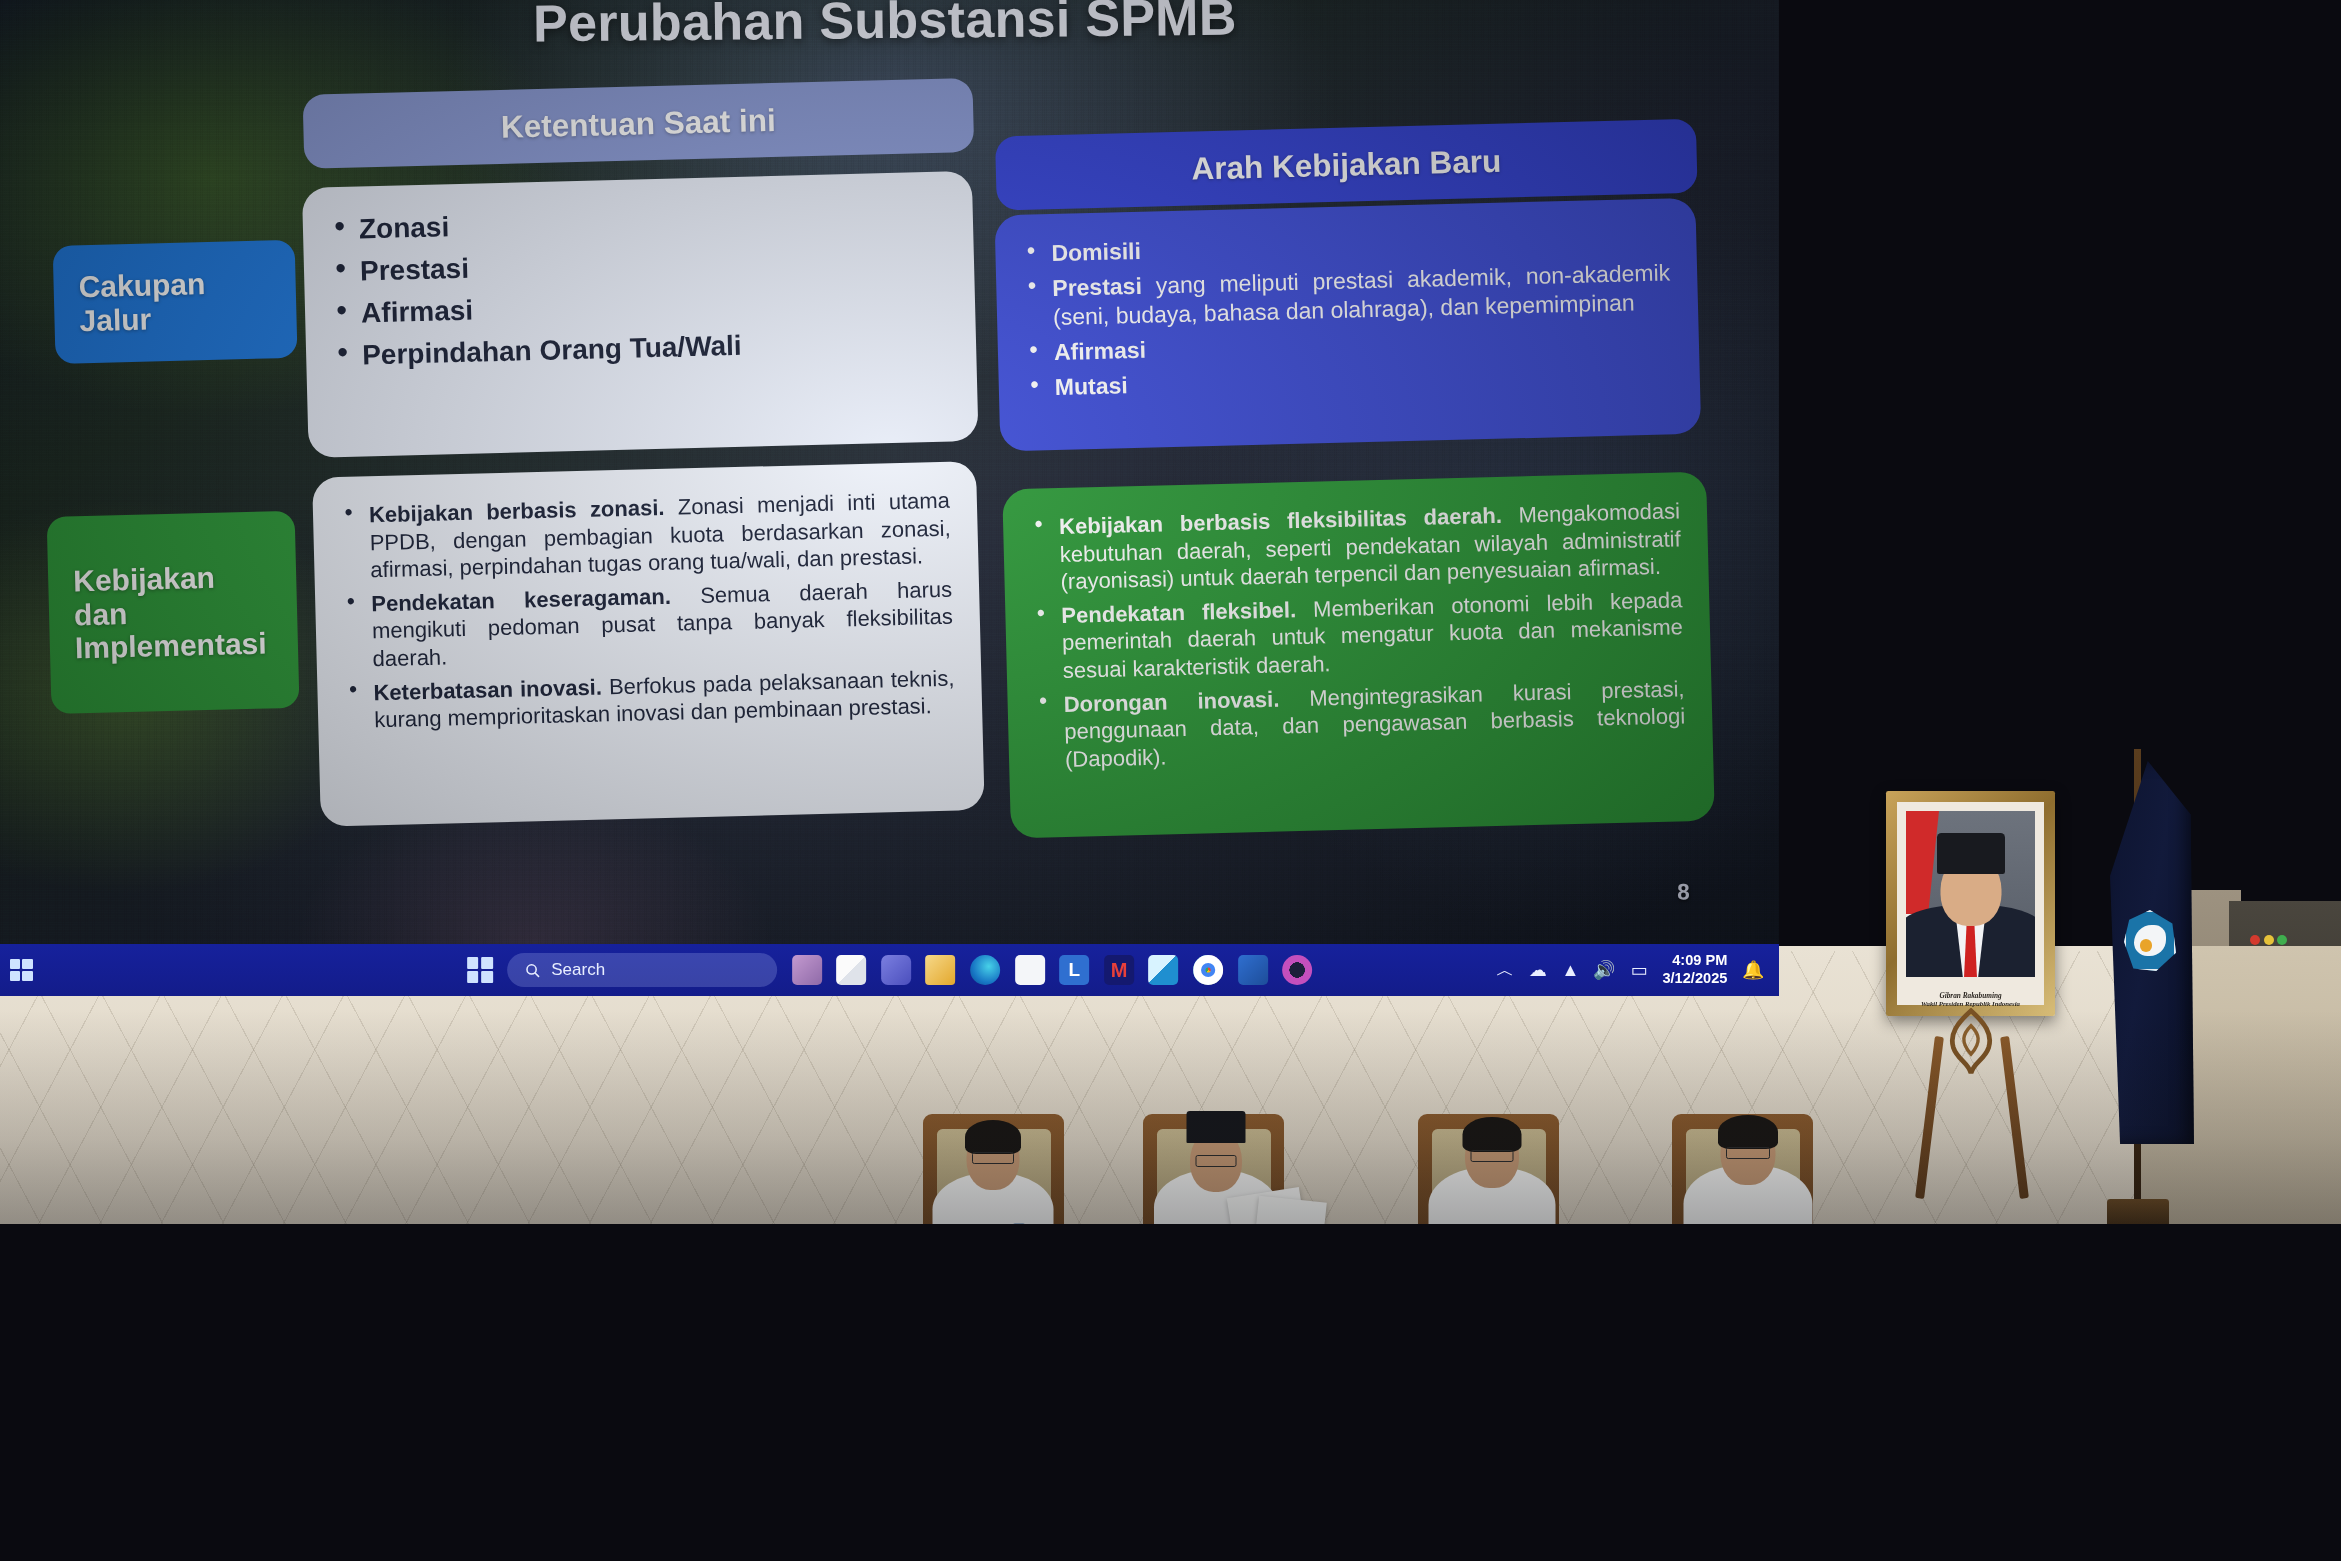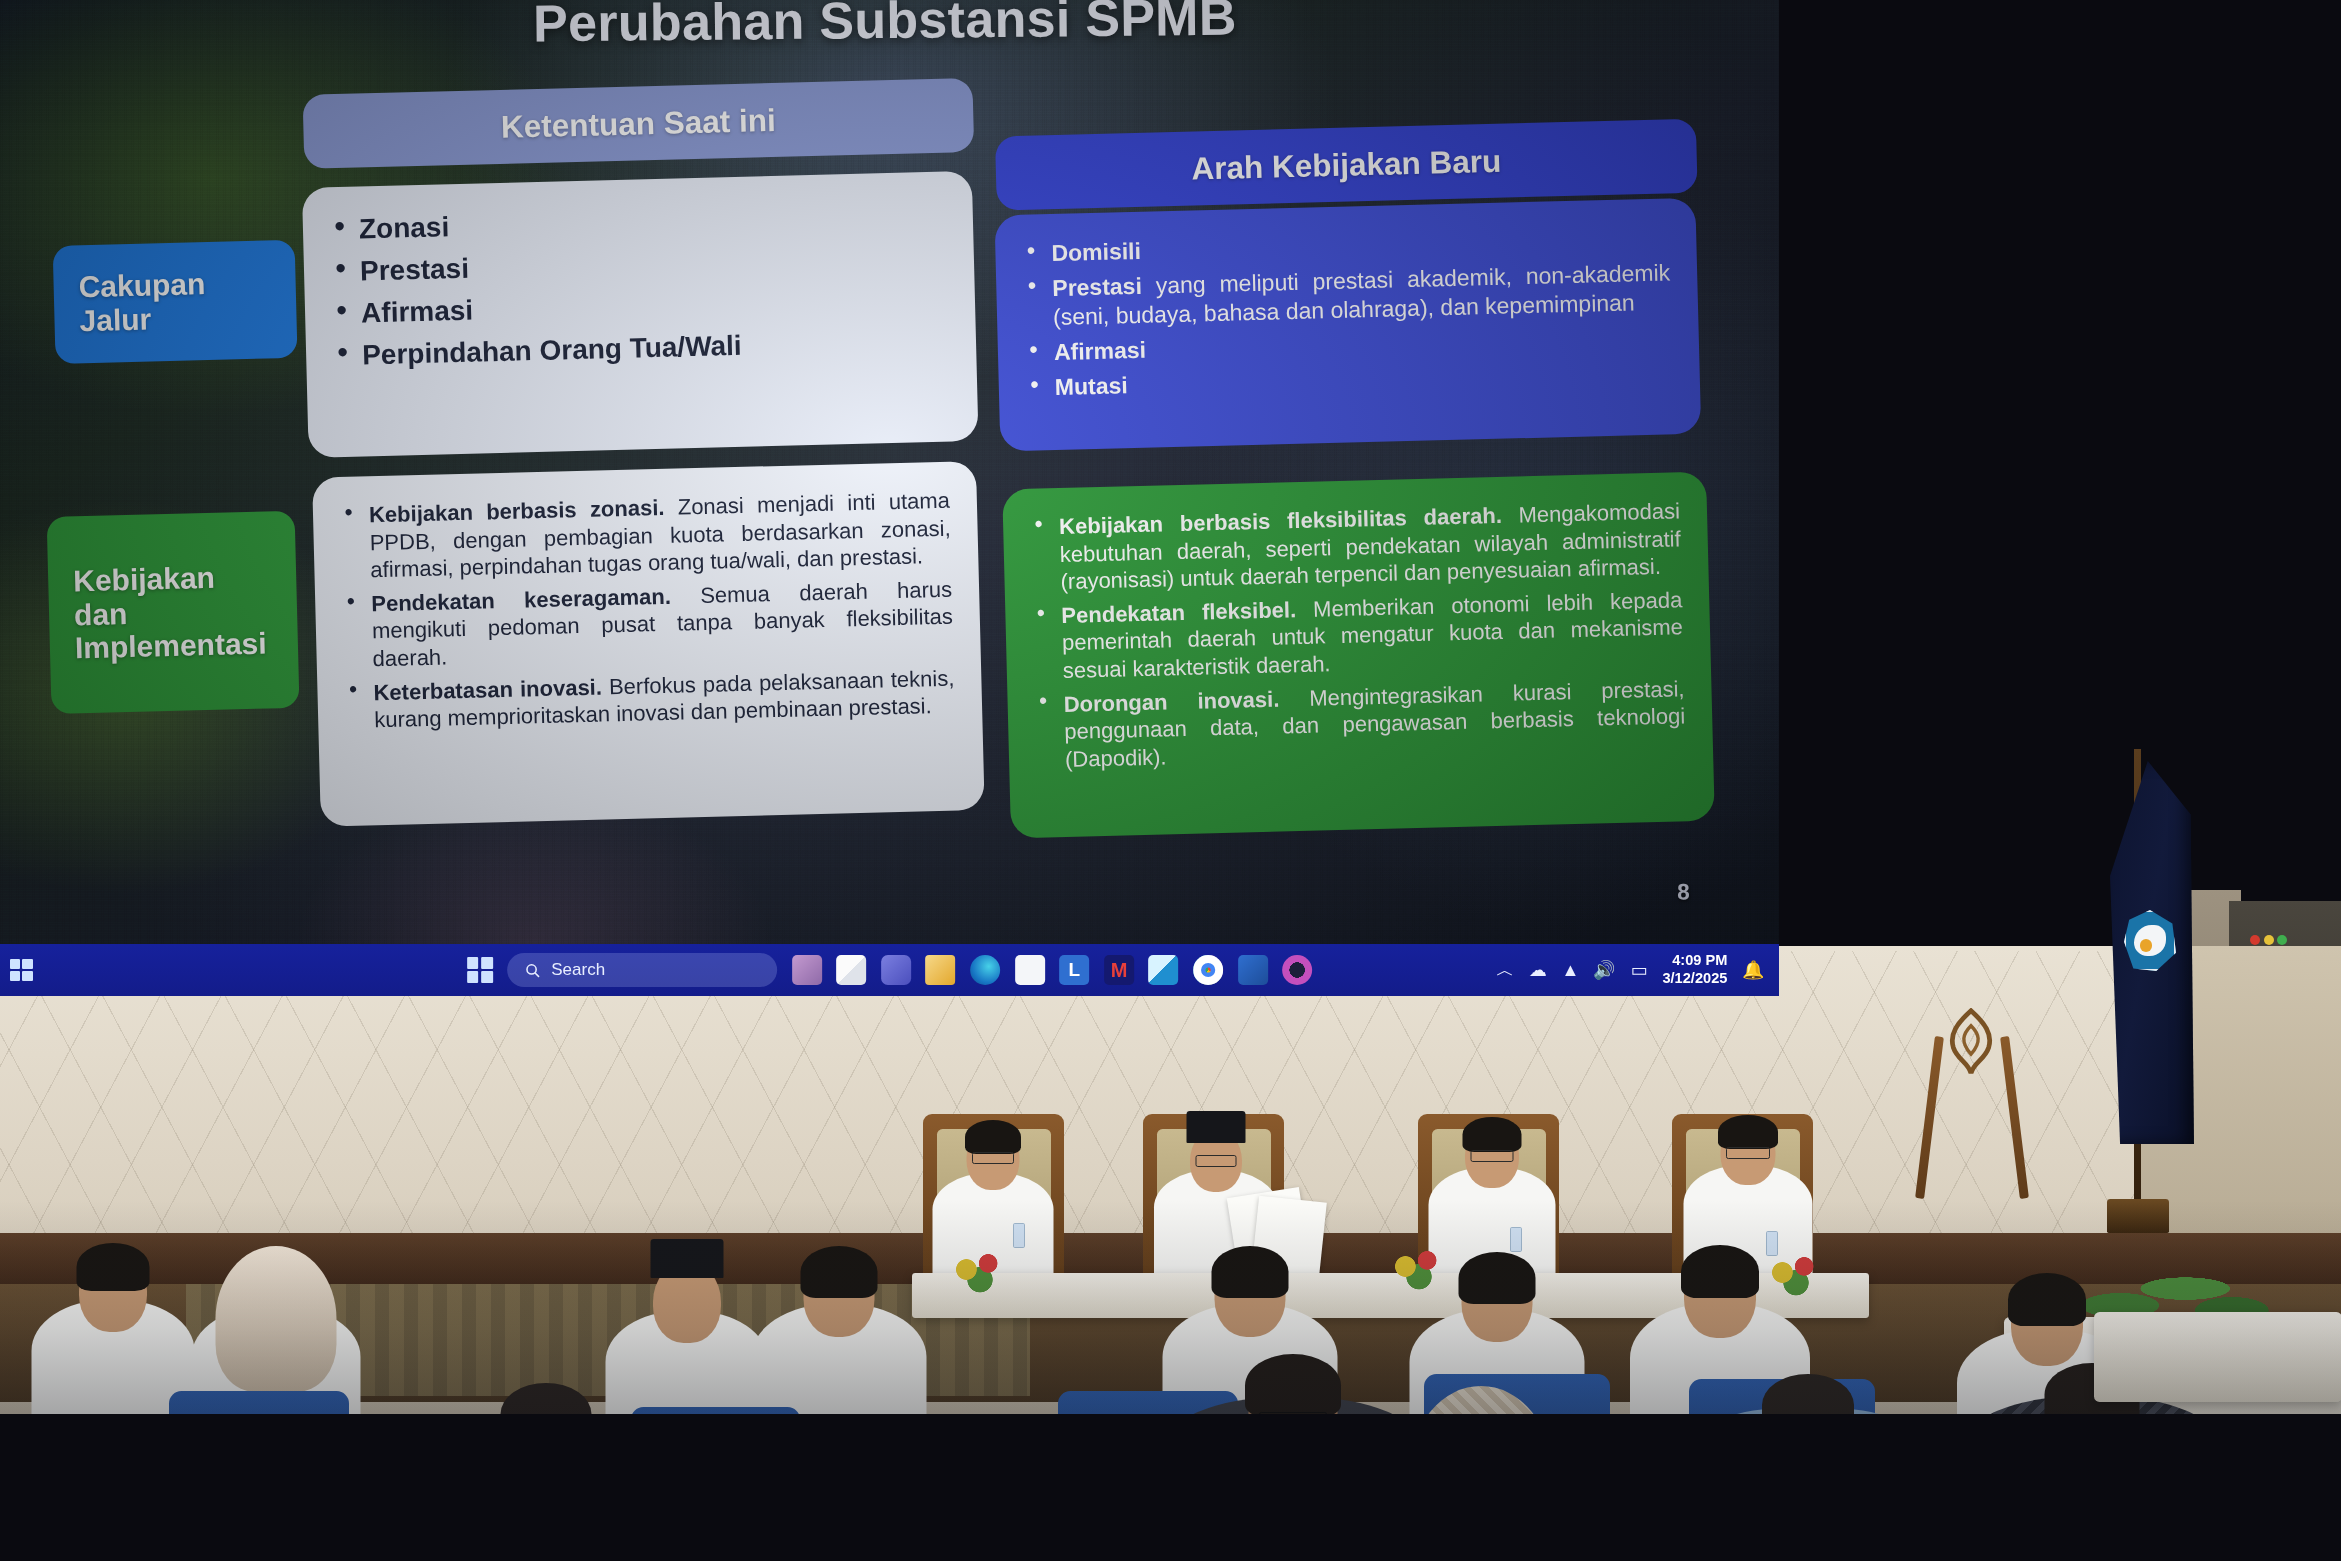--- a/index.html
+++ b/index.html
@@ -4,21 +4,21 @@
 <style>
   * { box-sizing: border-box; margin: 0; padding: 0; }
   html, body {
     width: 2342px; height: 1561px;
     overflow: hidden;
     background: #0a0a10;
     font-family: "Liberation Sans", sans-serif;
   }
 
   
-  .scene { position: relative; width: 2342px; height: 1414px; overflow: hidden; }
+  .scene { position: relative; width: 2342px; height: 1224px; overflow: hidden; }
 
   
   .hall-wall {
     position: absolute; left: 0; top: 946px; width: 2342px; height: 615px;
     background: linear-gradient(180deg, #e9e2d4 0%, #ddd4c4 35%, #cfc5b3 70%, #b9ae9c 100%);
   }
   
   .wall-pattern {
     position: absolute; left: 0; top: 951px; width: 2342px; height: 428px;
     background-image:
@@ -523,20 +523,36 @@
         <span class="tray-glyph">▭</span>
         <div>
           <div class="tray-text">4:09 PM</div>
           <div class="tray-text">3/12/2025</div>
         </div>
         <span class="tray-glyph">🔔</span>
       </div>
     </div>
   </div>
 
+  <div class="portrait-wrap">
+    <div class="portrait-frame"></div>
+    <div class="portrait-mat"></div>
+    <div class="portrait-photo">
+      <div class="pp-flag"></div>
+      <div class="pp-body"></div>
+      <div class="pp-shirt"></div>
+      <div class="pp-tie"></div>
+      <div class="pp-head"></div>
+      <div class="pp-peci"></div>
+    </div>
+    <div class="portrait-caption">
+      <div class="pc-name">Gibran Rakabuming</div>
+      <div class="pc-role">Wakil Presiden Republik Indonesia</div>
+    </div>
+  </div>
 
   <div class="easel">
     <div class="easel-leg" style="left:11.3px;transform:rotate(7deg)"></div>
     <div class="easel-leg" style="left:96px;transform:rotate(-7deg)"></div>
     <svg class="easel-orn" viewBox="0 0 100 100">
       <path d="M50 4 C30 22 18 38 24 58 C30 76 46 80 50 96 C54 80 70 76 76 58 C82 38 70 22 50 4 Z" fill="none" stroke="#7a5224" stroke-width="7"></path>
       <path d="M50 26 C38 38 34 50 50 68 C66 50 62 38 50 26 Z" fill="none" stroke="#8a5f2c" stroke-width="5"></path>
     </svg>
   </div>
 

